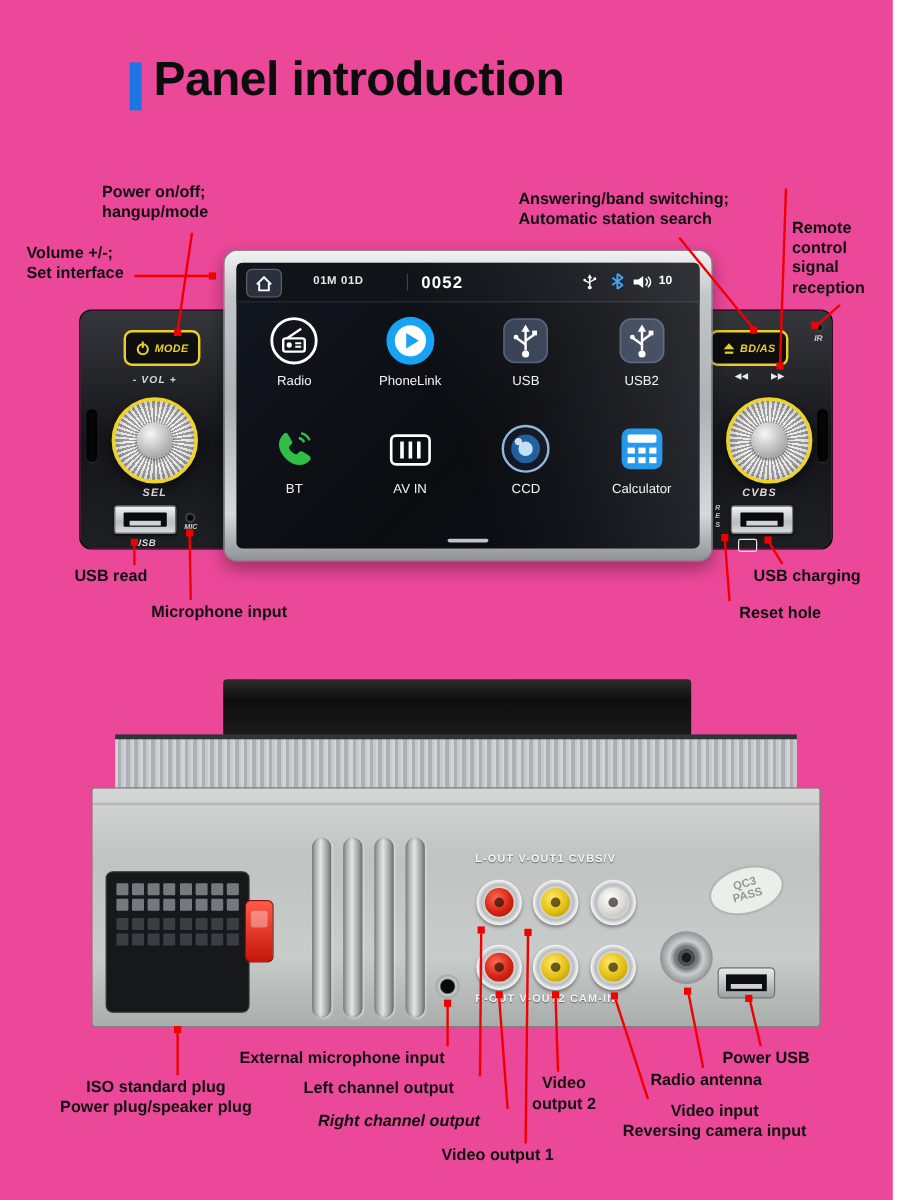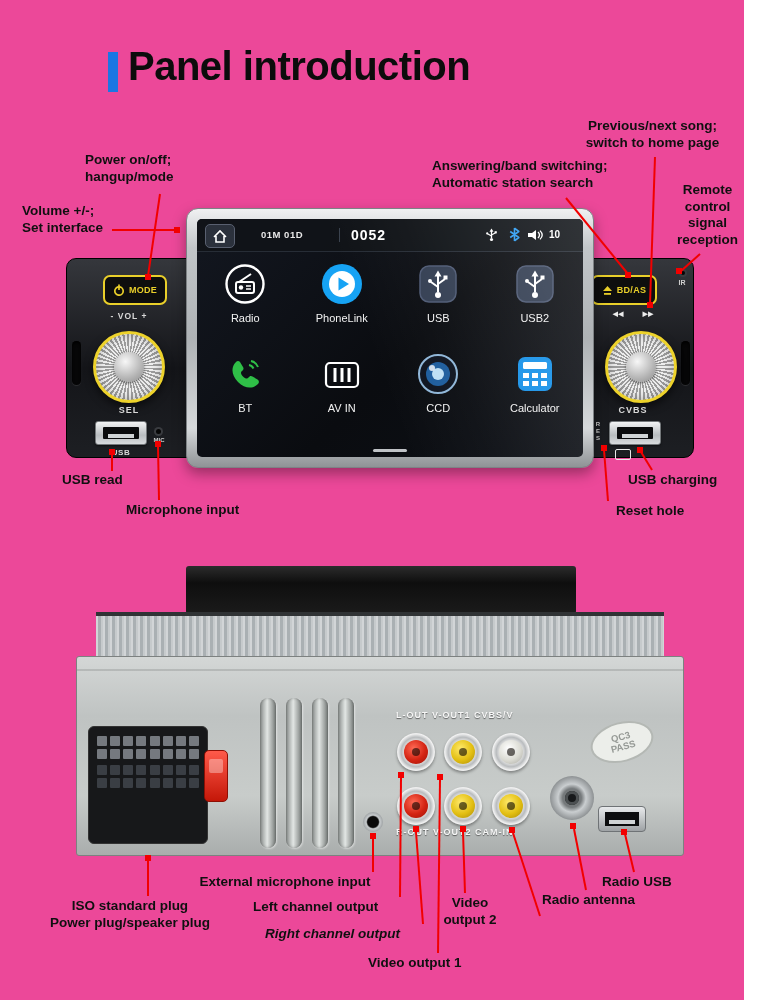--- a/index.html
+++ b/index.html
@@ -14,21 +14,21 @@
   
   .callout{position:absolute;font-size:13.5px;font-weight:bold;line-height:1.24;color:#101010;
            white-space:pre-line;z-index:55;}
 
   
   .leaders{position:absolute;left:0;top:0;z-index:60;pointer-events:none;}
 
   
   .side-panel{position:absolute;top:258px;width:124px;height:200px;z-index:1;
               background:linear-gradient(180deg,#35373c,#141519 55%,#1d1f23);
-              border:1px solid #000;box-sizing:border-box;}
+              border:1px solid #000;box-sizing:border-box;font-style:italic;}
   .panel-left{left:66px;border-radius:10px 3px 3px 10px;}
   .panel-right{left:570px;border-radius:3px 10px 10px 3px;}
   .slot{position:absolute;width:9px;height:44px;border-radius:5px;background:#060607;
         box-shadow:inset 0 2px 3px #000,0 1px 1px rgba(255,255,255,.1);}
   .ybtn{position:absolute;display:flex;align-items:center;justify-content:center;gap:4px;
         background:#0e0e0e;border:2px solid #e9cf2a;border-radius:7px;color:#e9cf2a;
         font-size:9px;font-weight:bold;letter-spacing:.3px;box-sizing:border-box;}
   .panel-text{position:absolute;text-align:center;color:#d9d9d9;font-weight:bold;}
   .knob{position:absolute;width:72px;height:72px;border-radius:50%;border:3px solid #edd22b;
         background:#b9b9b9;background-image:repeating-conic-gradient(#ededed 0deg 4deg,#9c9c9c 4deg 8deg);
@@ -379,41 +379,41 @@
     <span>QC3</span>
     <span>PASS</span>
   </div>
 
   <div class="callout" style="left:85px;top:152px;width:175px;">Power on/off;
 hangup/mode</div>
   <div class="callout" style="left:22px;top:203px;width:135px;">Volume +/-;
 Set interface</div>
   <div class="callout" style="left:432px;top:158px;width:215px;">Answering/band switching;
 Automatic station search</div>
-  <div class="callout" style="left:545px;top:118px;width:215px;text-align:center;">Previous/next song;
-switch to home page</div>
-  <div class="callout" style="left:660px;top:182px;width:95px;text-align:center;">Remote
+  <div class="callout" style="left:660px;top:182px;width:95px;text-align:left;">Remote
 control
 signal
 reception</div>
   <div class="callout" style="left:62px;top:472px;width:100px;">USB read</div>
   <div class="callout" style="left:126px;top:502px;width:160px;">Microphone input</div>
   <div class="callout" style="left:628px;top:472px;width:120px;">USB charging</div>
   <div class="callout" style="left:596px;top:503px;width:110px;margin-left:20px;">Reset hole</div>
 
   <div class="callout" style="left:24px;top:898px;width:212px;text-align:center;">ISO standard plug
 Power plug/speaker plug</div>
   <div class="callout" style="left:175px;top:874px;width:220px;text-align:center;">External microphone input</div>
   <div class="callout" style="left:253px;top:899px;width:155px;">Left channel output</div>
   <div class="callout" style="left:265px;top:926px;width:165px;font-style:italic;">Right channel output</div>
   <div class="callout" style="left:368px;top:955px;width:120px;">Video output 1</div>
   <div class="callout" style="left:428px;top:895px;width:84px;text-align:center;">Video
 output 2</div>
   <div class="callout" style="left:542px;top:892px;width:120px;">Radio antenna</div>
-  <div class="callout" style="left:602px;top:874px;width:80px;">Radio USB</div>
+  <div class="callout" style="left:488px;top:918px;width:215px;text-align:center;">Video input
+Reversing camera input</div>
+  <div class="callout" style="left:602px;top:874px;width:80px;">Power USB</div>
 
   <svg class="leaders" width="760" height="1000" viewBox="0 0 760 1000">
     <g stroke="#f20000" stroke-width="2" fill="#f20000">
       <line x1="160" y1="194" x2="148" y2="276"></line>           
         <rect x="145" y="274" width="6" height="6" stroke="none"></rect>
       <line x1="112" y1="230" x2="176" y2="230"></line>          
         <rect x="174" y="227" width="6" height="6" stroke="none"></rect>
       <line x1="566" y1="198" x2="628" y2="274"></line>       
         <rect x="625" y="272" width="6" height="6" stroke="none"></rect>
       <line x1="655" y1="157" x2="650" y2="304"></line>       

